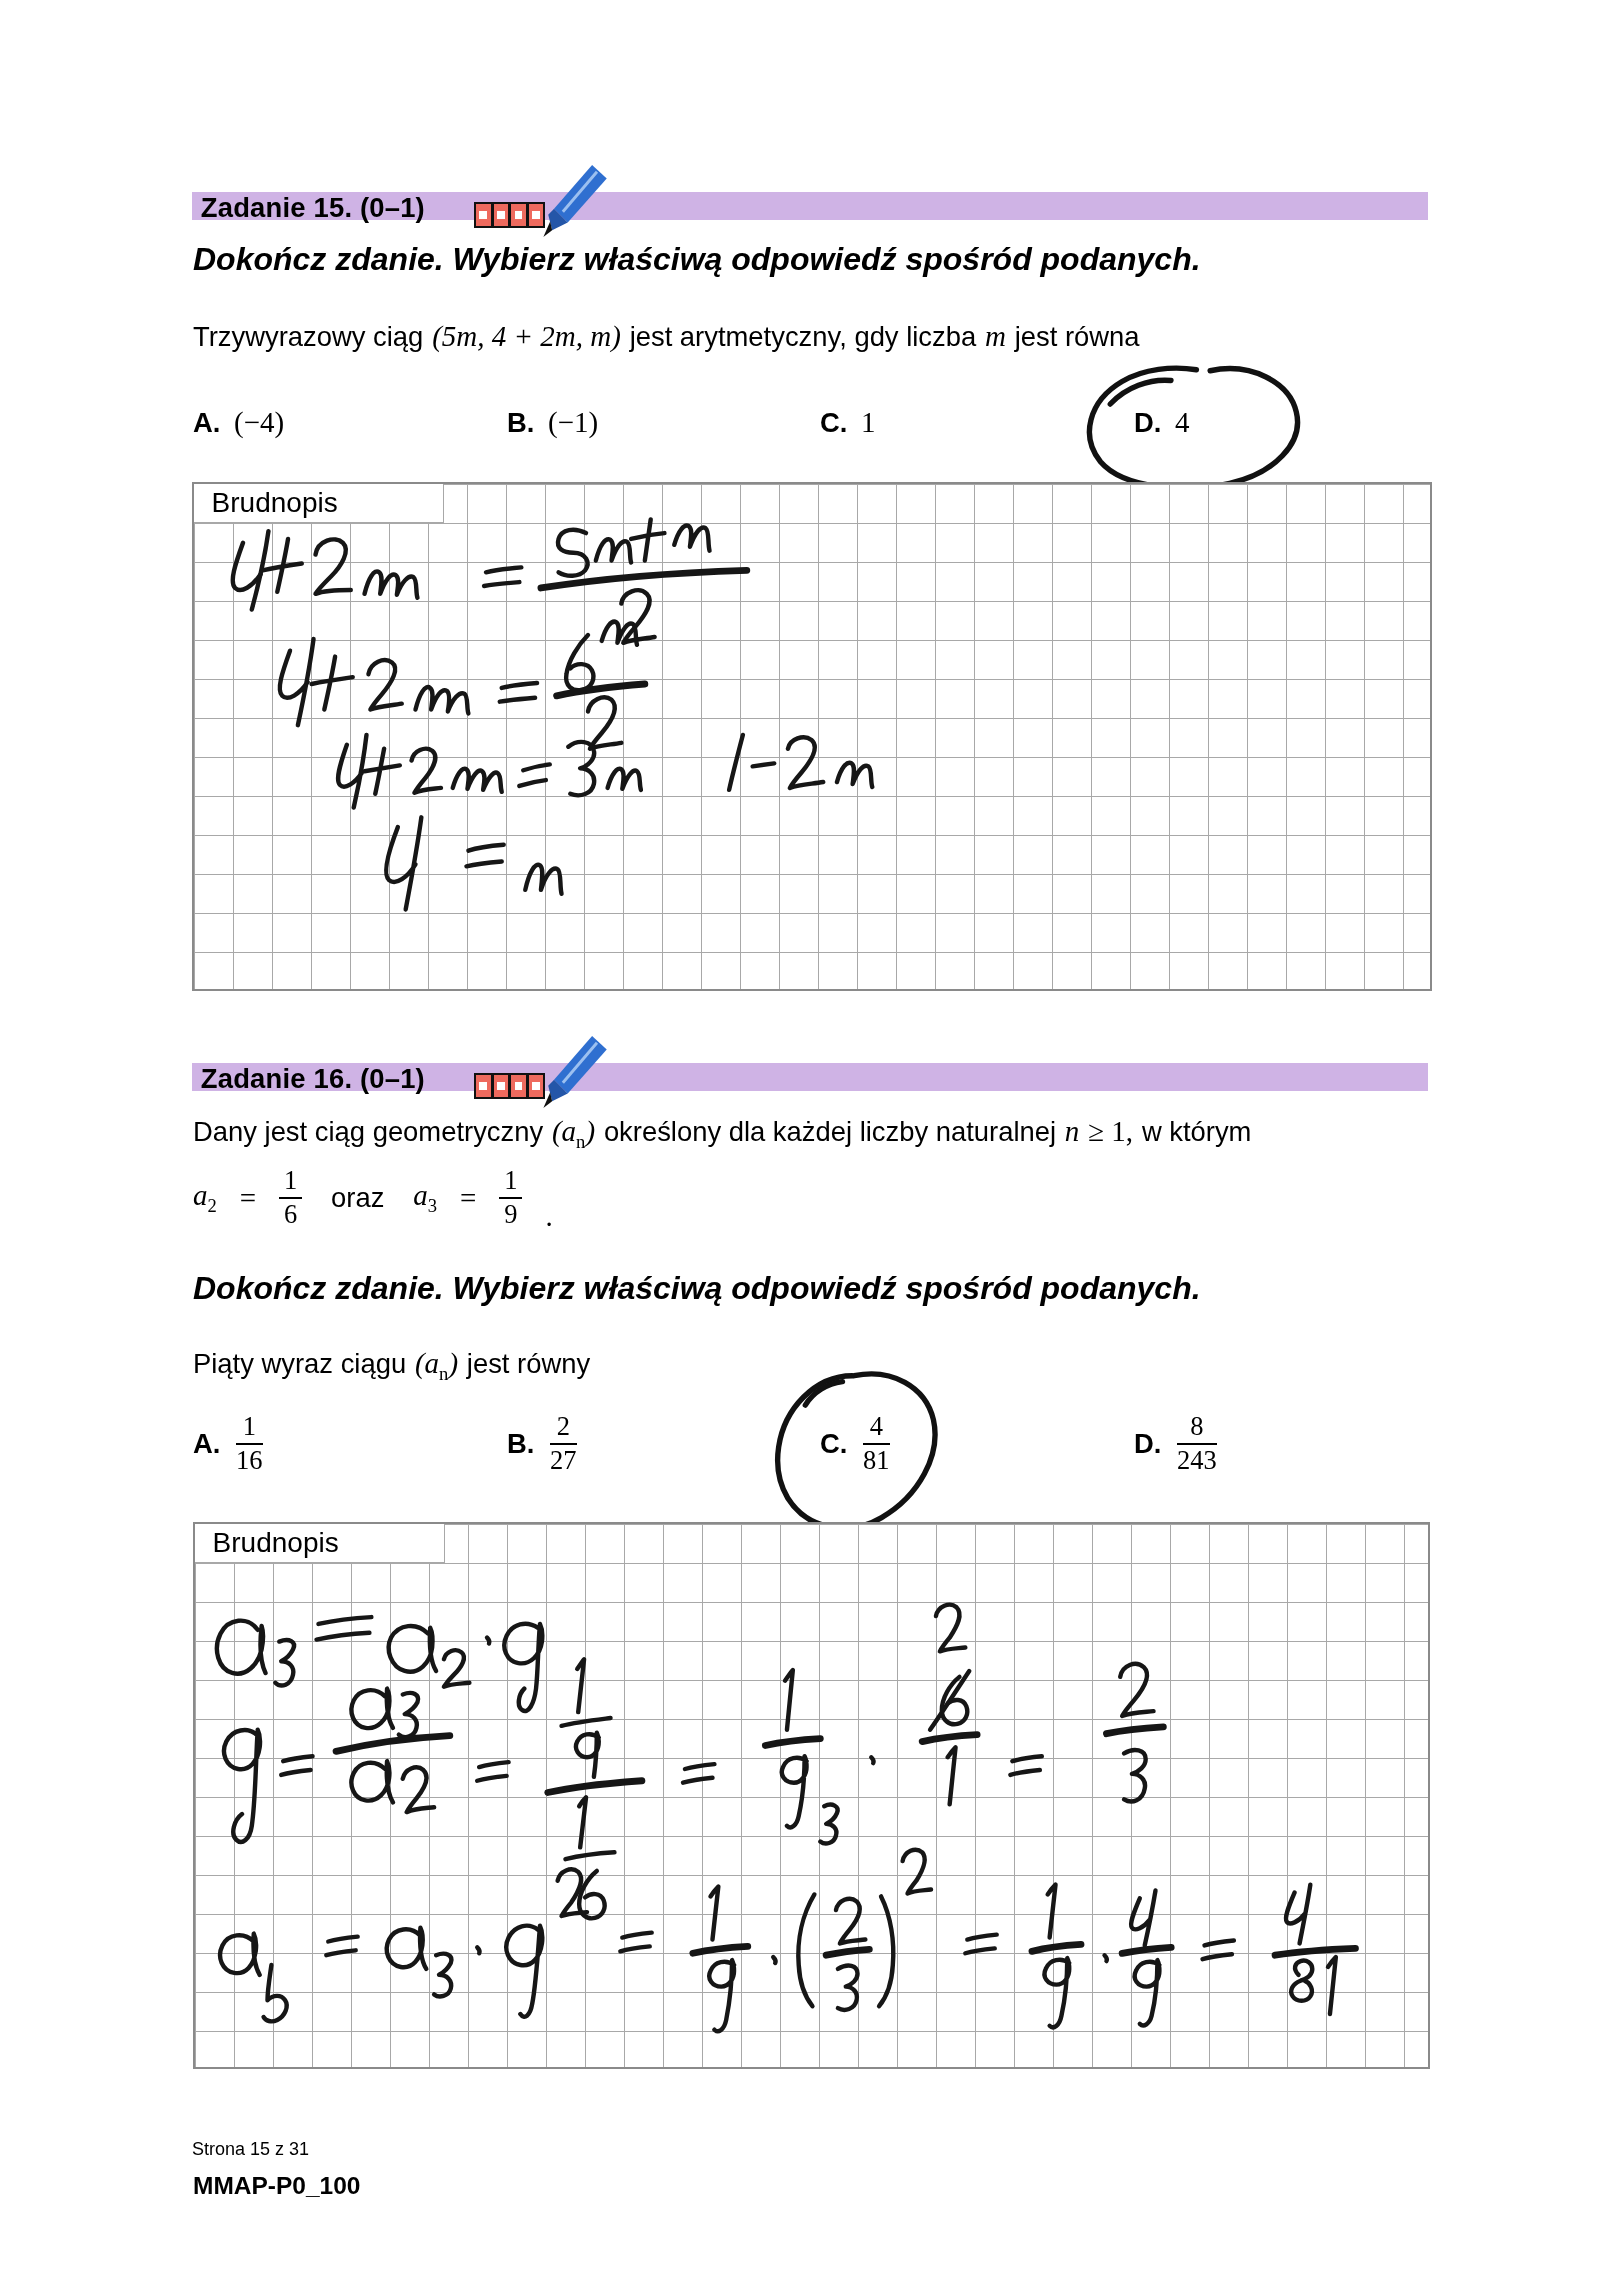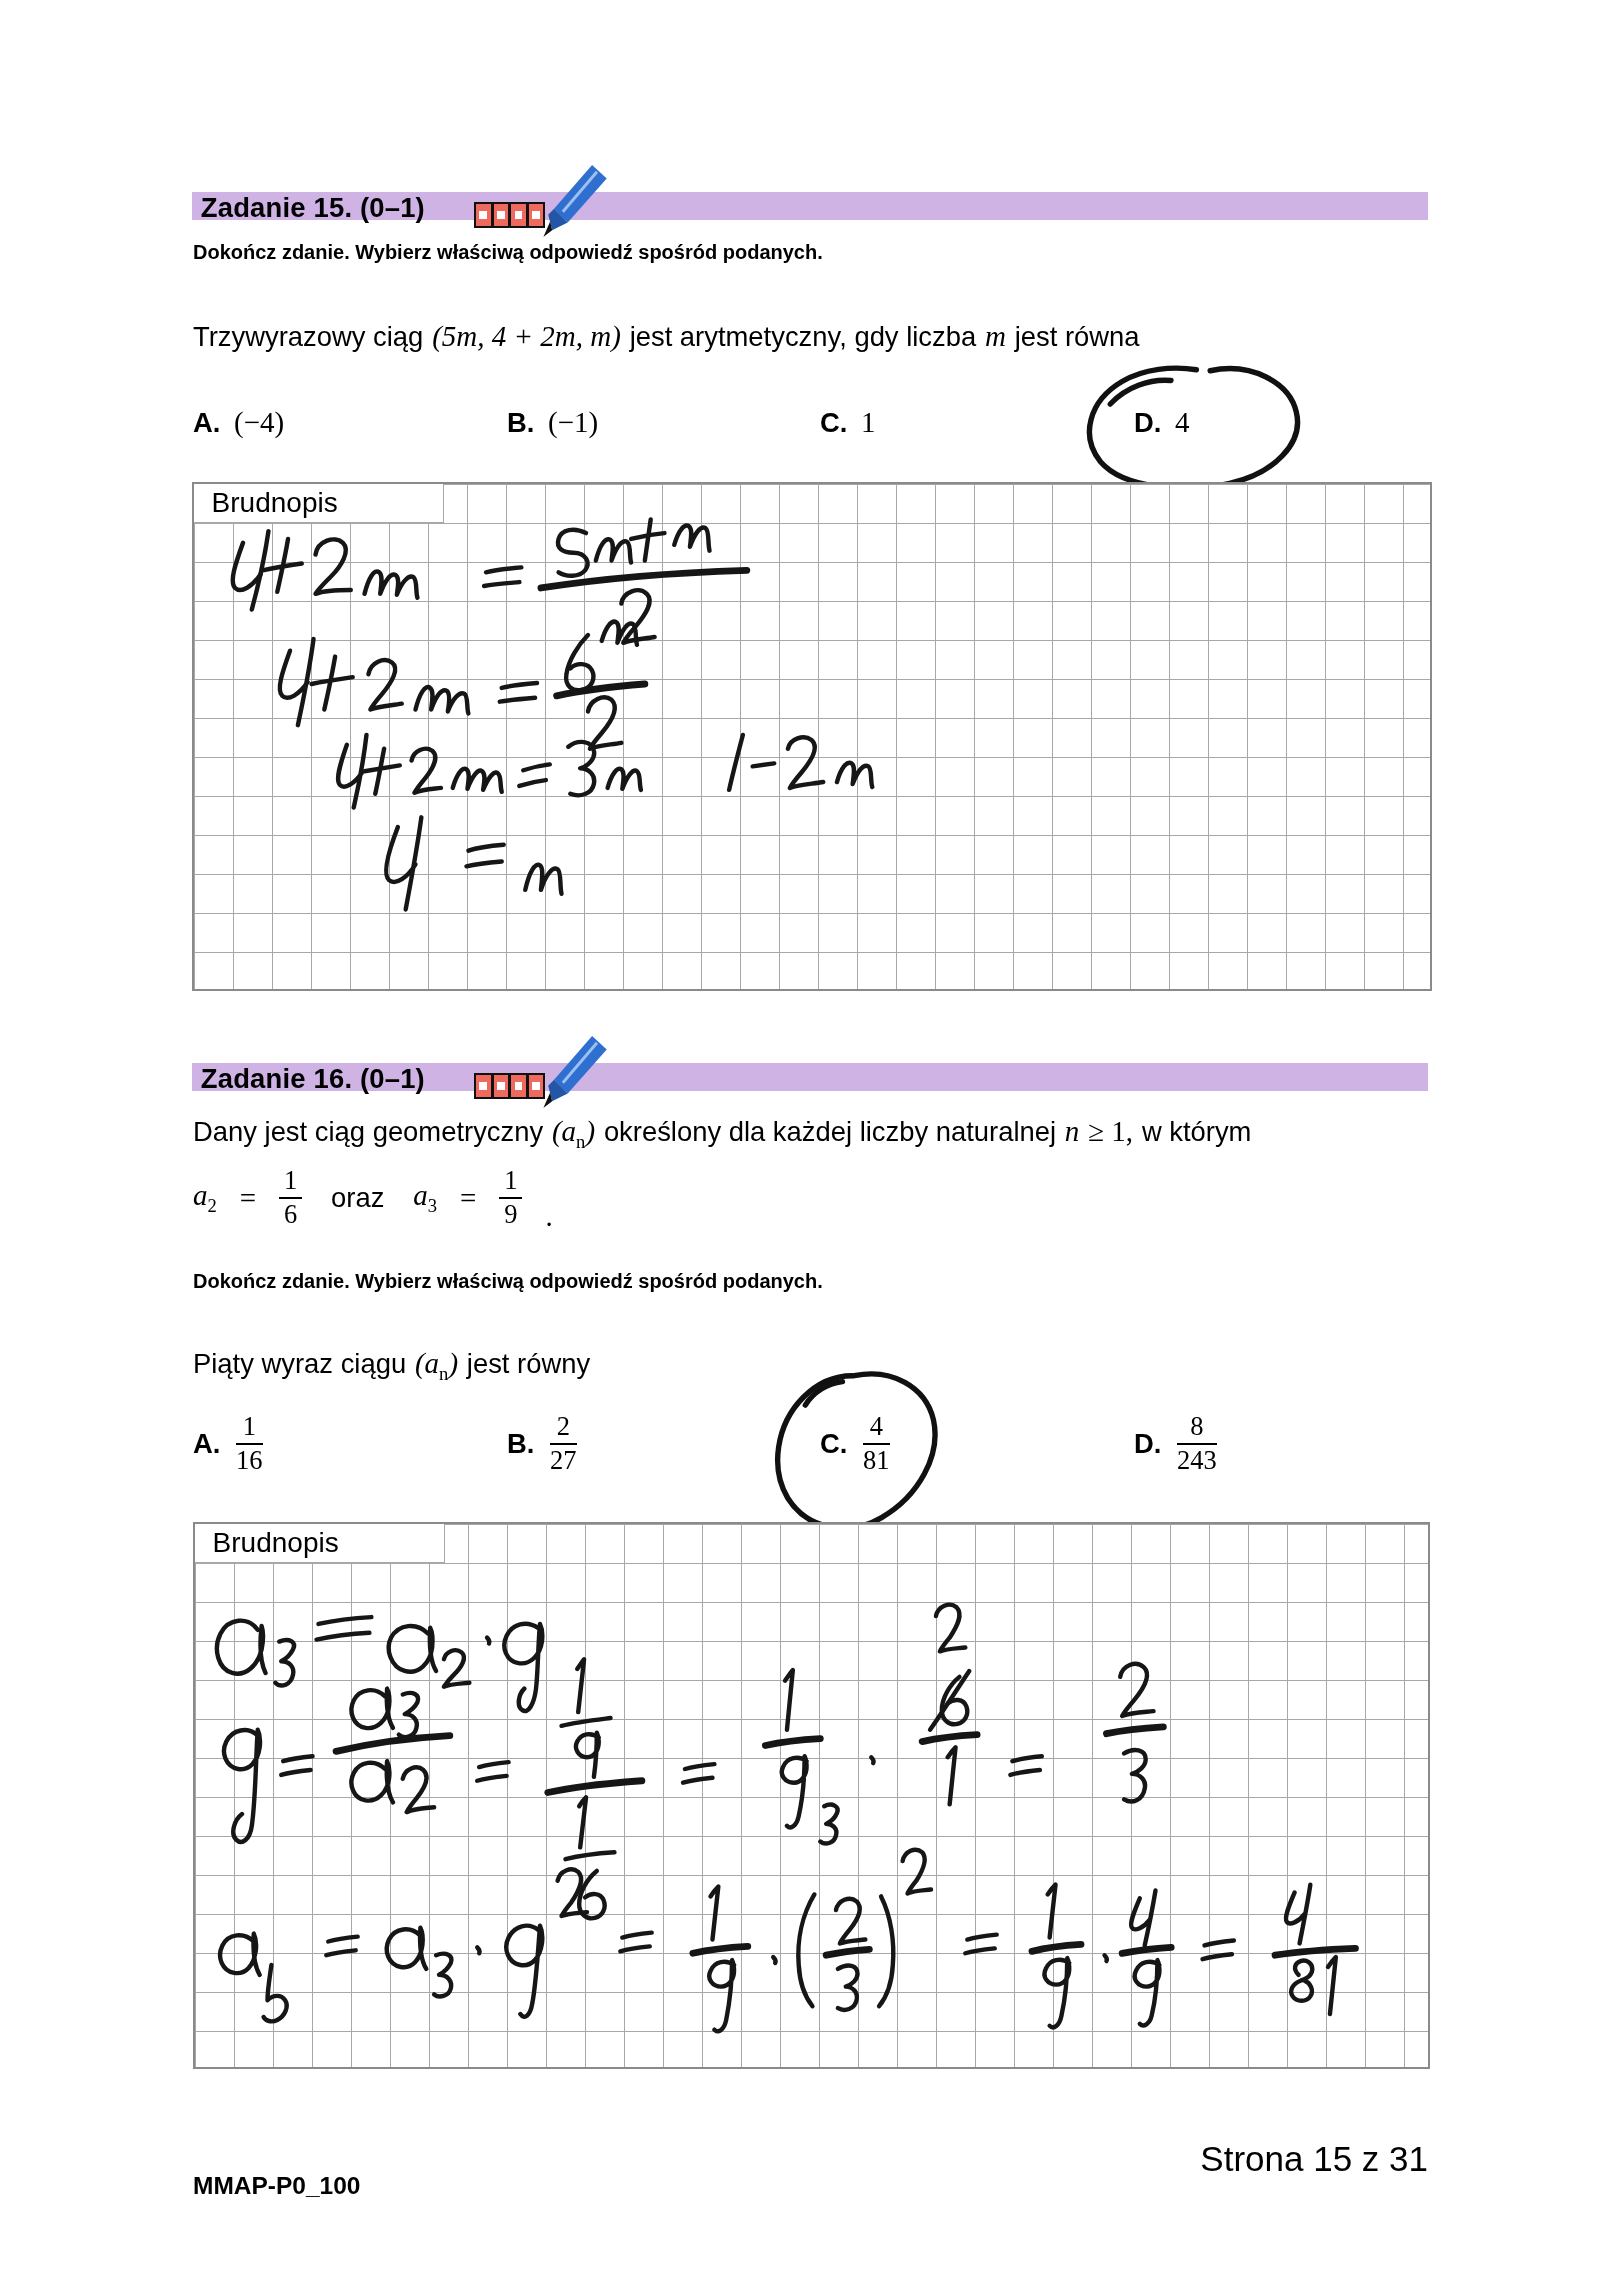--- a/index.html
+++ b/index.html
@@ -6,21 +6,21 @@
   .page{
     position:relative;width:1619px;height:2291px;background:#ffffff;
     font-family:"Liberation Sans",sans-serif;color:#000;overflow:hidden;
   }
   .abs{position:absolute;}
   .task-bar{
     position:absolute;left:192px;width:1236px;height:28px;
     background:#cfb3e5;display:flex;align-items:flex-start;
   }
   .task-title{font-weight:bold;font-size:27.4px;padding-left:8.8px;letter-spacing:0.2px;}
-  .bold-line{position:absolute;left:193px;margin:0;font-weight:bold;font-size:20px;}
+  .bold-line{position:absolute;left:193px;margin:0;font-weight:bold;font-size:32px;font-style:italic;}
   .q-line{position:absolute;left:193px;margin:0;font-size:27.4px;display:flex;align-items:baseline;gap:8.8px;white-space:nowrap;}
   .math{font-family:"Liberation Serif",serif;font-style:italic;font-size:29px;}
   .mupright{font-style:normal;}
   .msub{font-size:18.6px;font-style:normal;vertical-align:-6.9px;font-family:"Liberation Serif",serif;}
   .opt{position:absolute;display:flex;gap:13.7px;align-items:baseline;}
   .opt-label{font-weight:bold;font-size:27.4px;}
   .opt-val{font-family:"Liberation Serif",serif;font-size:29px;}
   .opt16{position:absolute;display:flex;gap:15.7px;align-items:center;height:88px;}
   .mfrac{display:inline-flex;flex-direction:column;text-align:center;
     font-family:"Liberation Serif",serif;font-size:26.5px;line-height:1.12;vertical-align:middle;}
@@ -42,21 +42,21 @@
   .ink{position:absolute;pointer-events:none;}
   .ink path{fill:none;stroke:#161616;stroke-width:4.5;stroke-linecap:round;stroke-linejoin:round;}
   .ink path.bar{stroke-width:7;}
   .circle-svg{position:absolute;pointer-events:none;}
   .circle-svg path{fill:none;stroke:#111;stroke-width:5.5;stroke-linecap:round;}
   .answer-boxes{
     position:absolute;display:flex;border:2.9px solid #111;background:#111;gap:2.9px;height:21.6px;
   }
   .abox{width:14.7px;background:#ee6a5e;display:flex;align-items:center;justify-content:center;}
   .adot{width:7.8px;height:7.8px;background:#fff;display:block;}
-  .footer-page{position:absolute;left:192px;width:1236px;text-align:right;font-size:35px;}
+  .footer-page{position:absolute;left:192px;width:1236px;text-align:left;font-size:18px;}
   .footer-code{position:absolute;left:193px;font-weight:bold;font-size:24.5px;}
 </style>
 </head>
 <body>
 
 <div class="page">
 
   <div class="task-bar" style="top:192px;">
     <span class="task-title">Zadanie 15. (0–1)</span>
   </div>

